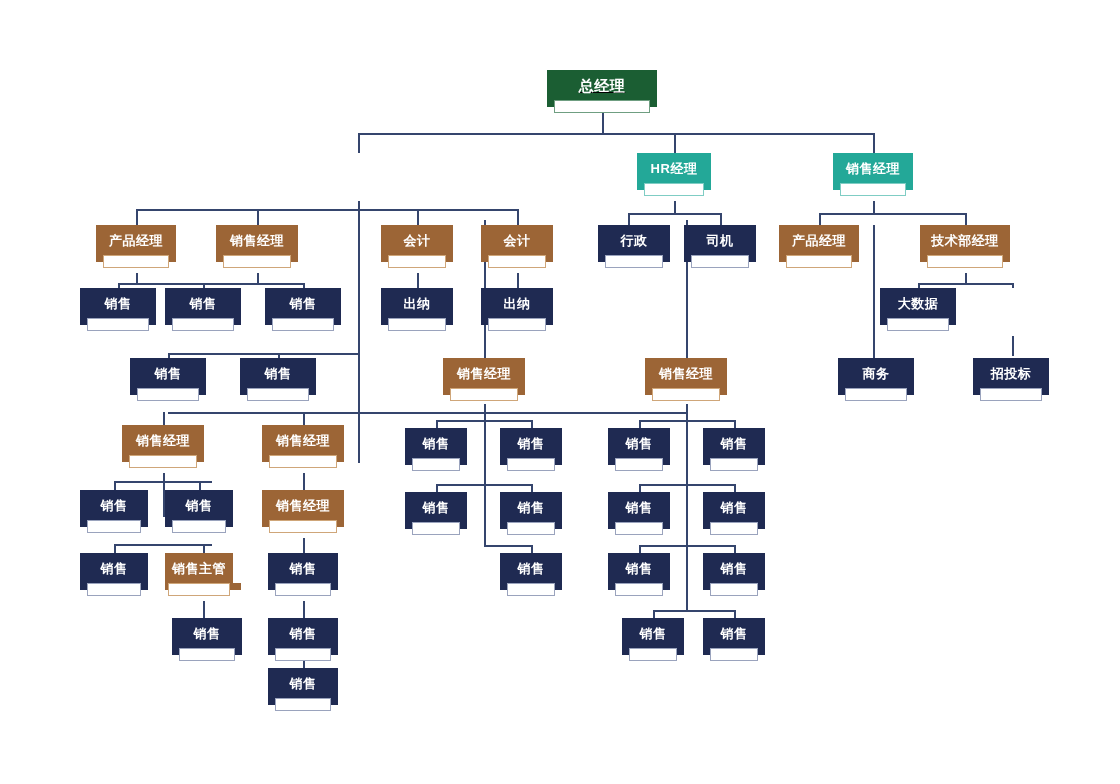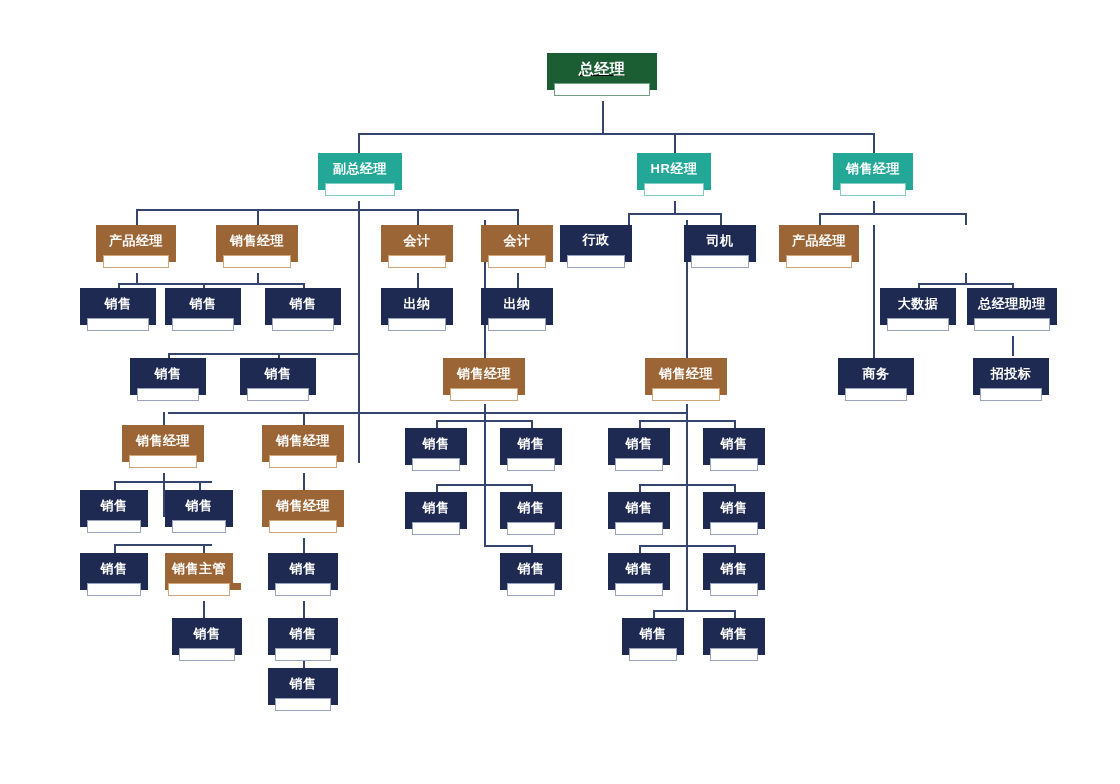--- a/index.html
+++ b/index.html
@@ -157,29 +157,24 @@
     <div class="ln h" style="left: 639px; top: 484px; width: 95px; background: rgb(53, 69, 109);"></div>
     <div class="ln v" style="left: 639px; top: 484px; height: 8px; background: rgb(53, 69, 109);"></div>
     <div class="ln v" style="left: 734px; top: 484px; height: 8px; background: rgb(53, 69, 109);"></div>
     <div class="ln h" style="left: 639px; top: 545px; width: 95px; background: rgb(53, 69, 109);"></div>
     <div class="ln v" style="left: 639px; top: 545px; height: 8px; background: rgb(53, 69, 109);"></div>
     <div class="ln v" style="left: 734px; top: 545px; height: 8px; background: rgb(53, 69, 109);"></div>
     <div class="ln h" style="left: 653px; top: 610px; width: 81px; background: rgb(53, 69, 109);"></div>
     <div class="ln v" style="left: 653px; top: 610px; height: 8px; background: rgb(53, 69, 109);"></div>
     <div class="ln v" style="left: 734px; top: 610px; height: 8px; background: rgb(53, 69, 109);"></div>
     <div class="ln v" style="left: 686px; top: 404px; height: 206px; background: rgb(53, 69, 109);"></div>
-    <div class="node n-lg t-green" style="left: 547px; top: 53px; width: 110px; text-decoration: underline;">
+    <div class="node n-lg t-green" style="left: 547px; top: 70px; width: 110px; text-decoration: underline;">
       <div class="cap">总经理</div>
       <div class="base" style="width: 110px; top: 30px;"></div>
       <div class="tray" style="width: 96px;"></div>
-    </div>
-    <div class="node n-md t-teal" style="left: 318px; top: 153px; width: 84px;">
-      <div class="cap">副总经理</div>
-      <div class="base" style="width: 84px; top: 30px;"></div>
-      <div class="tray" style="width: 70px;"></div>
     </div>
     <div class="node n-md t-teal" style="left: 637px; top: 153px; width: 74px;">
       <div class="cap">HR经理</div>
       <div class="base" style="width: 74px; top: 30px;"></div>
       <div class="tray" style="width: 60px;"></div>
     </div>
     <div class="node n-md t-teal" style="left: 833px; top: 153px; width: 80px;">
       <div class="cap">销售经理</div>
       <div class="base" style="width: 80px; top: 30px;"></div>
       <div class="tray" style="width: 66px;"></div>
@@ -197,35 +192,40 @@
     <div class="node n-md t-brown" style="left: 381px; top: 225px; width: 72px;">
       <div class="cap">会计</div>
       <div class="base" style="width: 72px; top: 30px;"></div>
       <div class="tray" style="width: 58px;"></div>
     </div>
     <div class="node n-md t-brown" style="left: 481px; top: 225px; width: 72px;">
       <div class="cap">会计</div>
       <div class="base" style="width: 72px; top: 30px;"></div>
       <div class="tray" style="width: 58px;"></div>
     </div>
-    <div class="node n-md t-navy" style="left: 560px; top: 225px; width: 72px; font-family: Liberation Mono, monospace;">
+    <div class="node n-md t-navy" style="left: 598px; top: 225px; width: 72px;">
       <div class="cap">行政</div>
       <div class="base" style="width: 72px; top: 30px;"></div>
       <div class="tray" style="width: 58px;"></div>
     </div>
     <div class="node n-md t-navy" style="left: 684px; top: 225px; width: 72px;">
       <div class="cap">司机</div>
       <div class="base" style="width: 72px; top: 30px;"></div>
       <div class="tray" style="width: 58px;"></div>
     </div>
     <div class="node n-md t-brown" style="left: 779px; top: 225px; width: 80px;">
       <div class="cap">产品经理</div>
       <div class="base" style="width: 80px; top: 30px;"></div>
       <div class="tray" style="width: 66px;"></div>
     </div>
+    <div class="node n-md t-brown" style="left: 920px; top: 225px; width: 90px;">
+      <div class="cap">技术部经理</div>
+      <div class="base" style="width: 90px; top: 30px;"></div>
+      <div class="tray" style="width: 76px;"></div>
+    </div>
     <div class="node n-md t-navy" style="left: 80px; top: 288px; width: 76px;">
       <div class="cap">销售</div>
       <div class="base" style="width: 76px; top: 30px;"></div>
       <div class="tray" style="width: 62px;"></div>
     </div>
     <div class="node n-md t-navy" style="left: 165px; top: 288px; width: 76px;">
       <div class="cap">销售</div>
       <div class="base" style="width: 76px; top: 30px;"></div>
       <div class="tray" style="width: 62px;"></div>
     </div>
@@ -242,25 +242,20 @@
     <div class="node n-md t-navy" style="left: 481px; top: 288px; width: 72px;">
       <div class="cap">出纳</div>
       <div class="base" style="width: 72px; top: 30px;"></div>
       <div class="tray" style="width: 58px;"></div>
     </div>
     <div class="node n-md t-navy" style="left: 880px; top: 288px; width: 76px;">
       <div class="cap">大数据</div>
       <div class="base" style="width: 76px; top: 30px;"></div>
       <div class="tray" style="width: 62px;"></div>
     </div>
-    <div class="node n-md t-navy" style="left: 967px; top: 288px; width: 90px;">
-      <div class="cap">总经理助理</div>
-      <div class="base" style="width: 90px; top: 30px;"></div>
-      <div class="tray" style="width: 76px;"></div>
-    </div>
     <div class="node n-md t-navy" style="left: 130px; top: 358px; width: 76px;">
       <div class="cap">销售</div>
       <div class="base" style="width: 76px; top: 30px;"></div>
       <div class="tray" style="width: 62px;"></div>
     </div>
     <div class="node n-md t-navy" style="left: 240px; top: 358px; width: 76px;">
       <div class="cap">销售</div>
       <div class="base" style="width: 76px; top: 30px;"></div>
       <div class="tray" style="width: 62px;"></div>
     </div>

